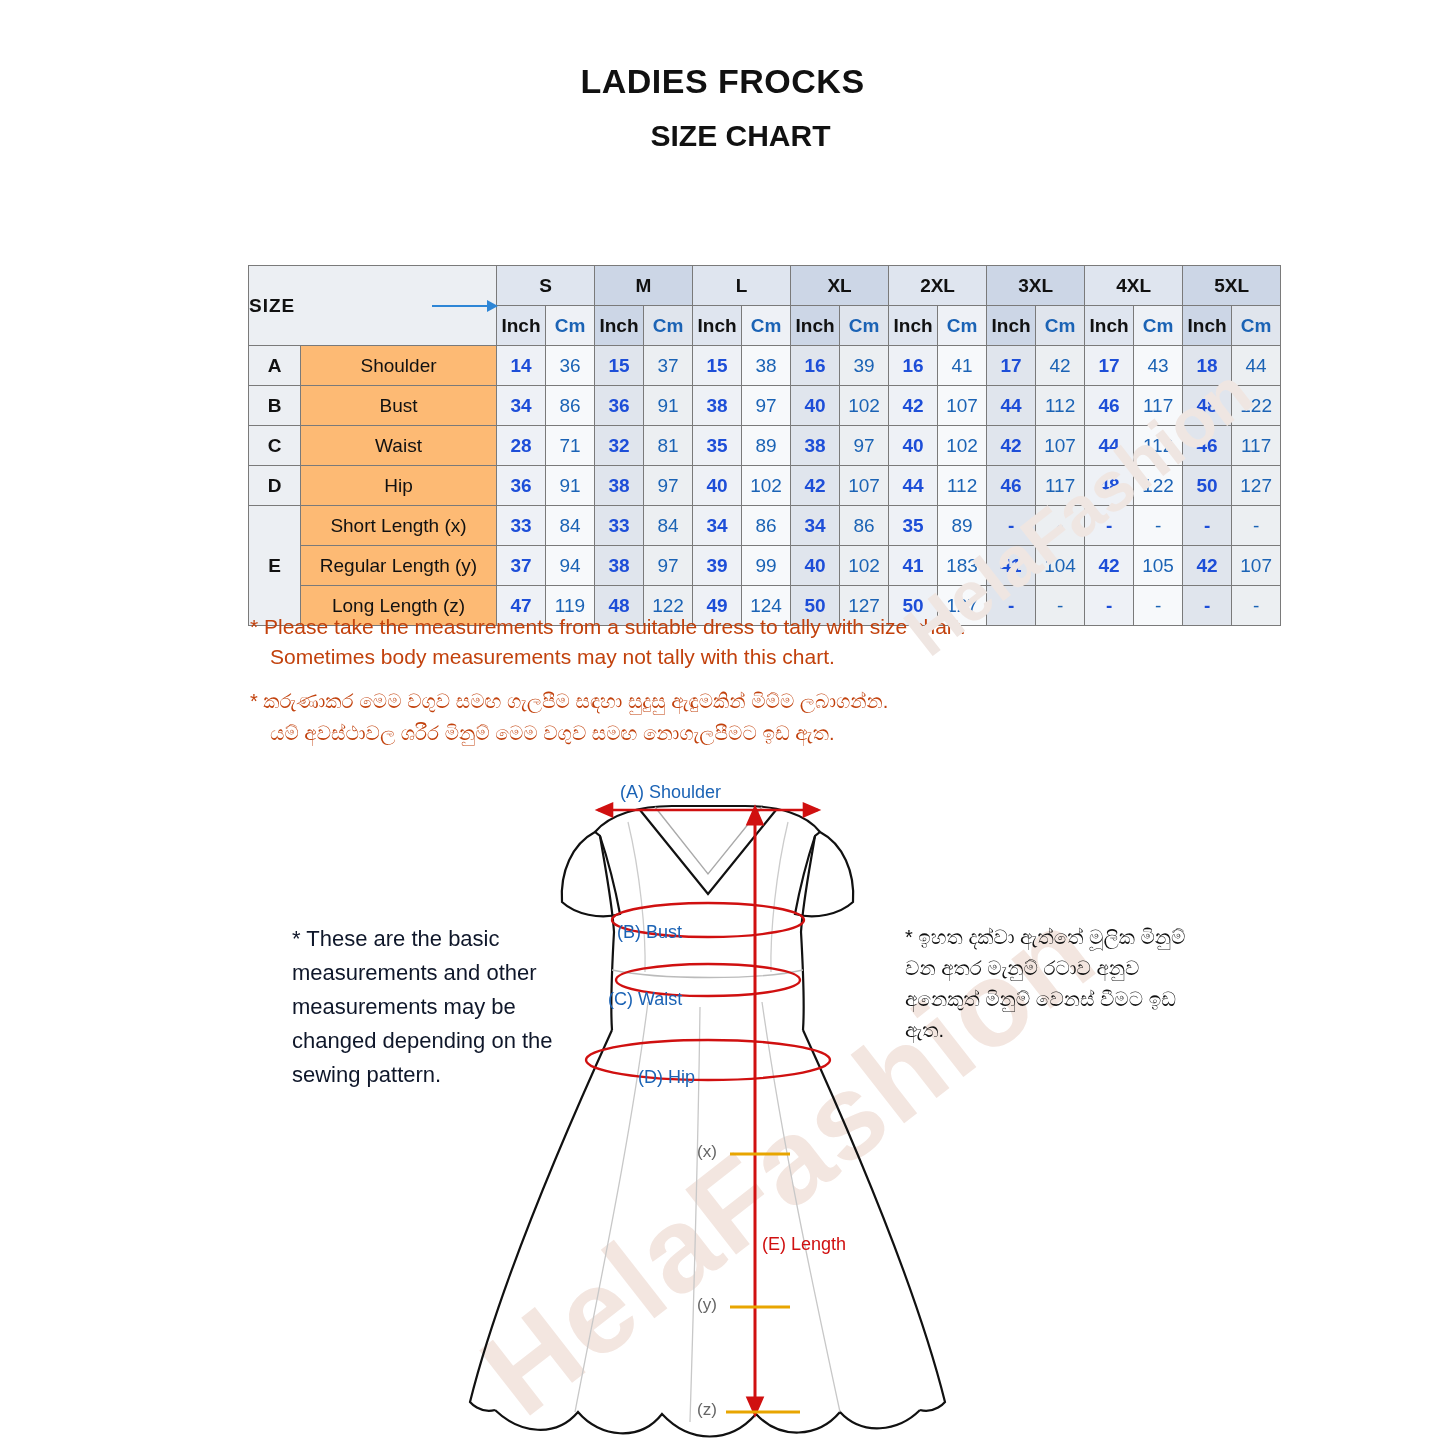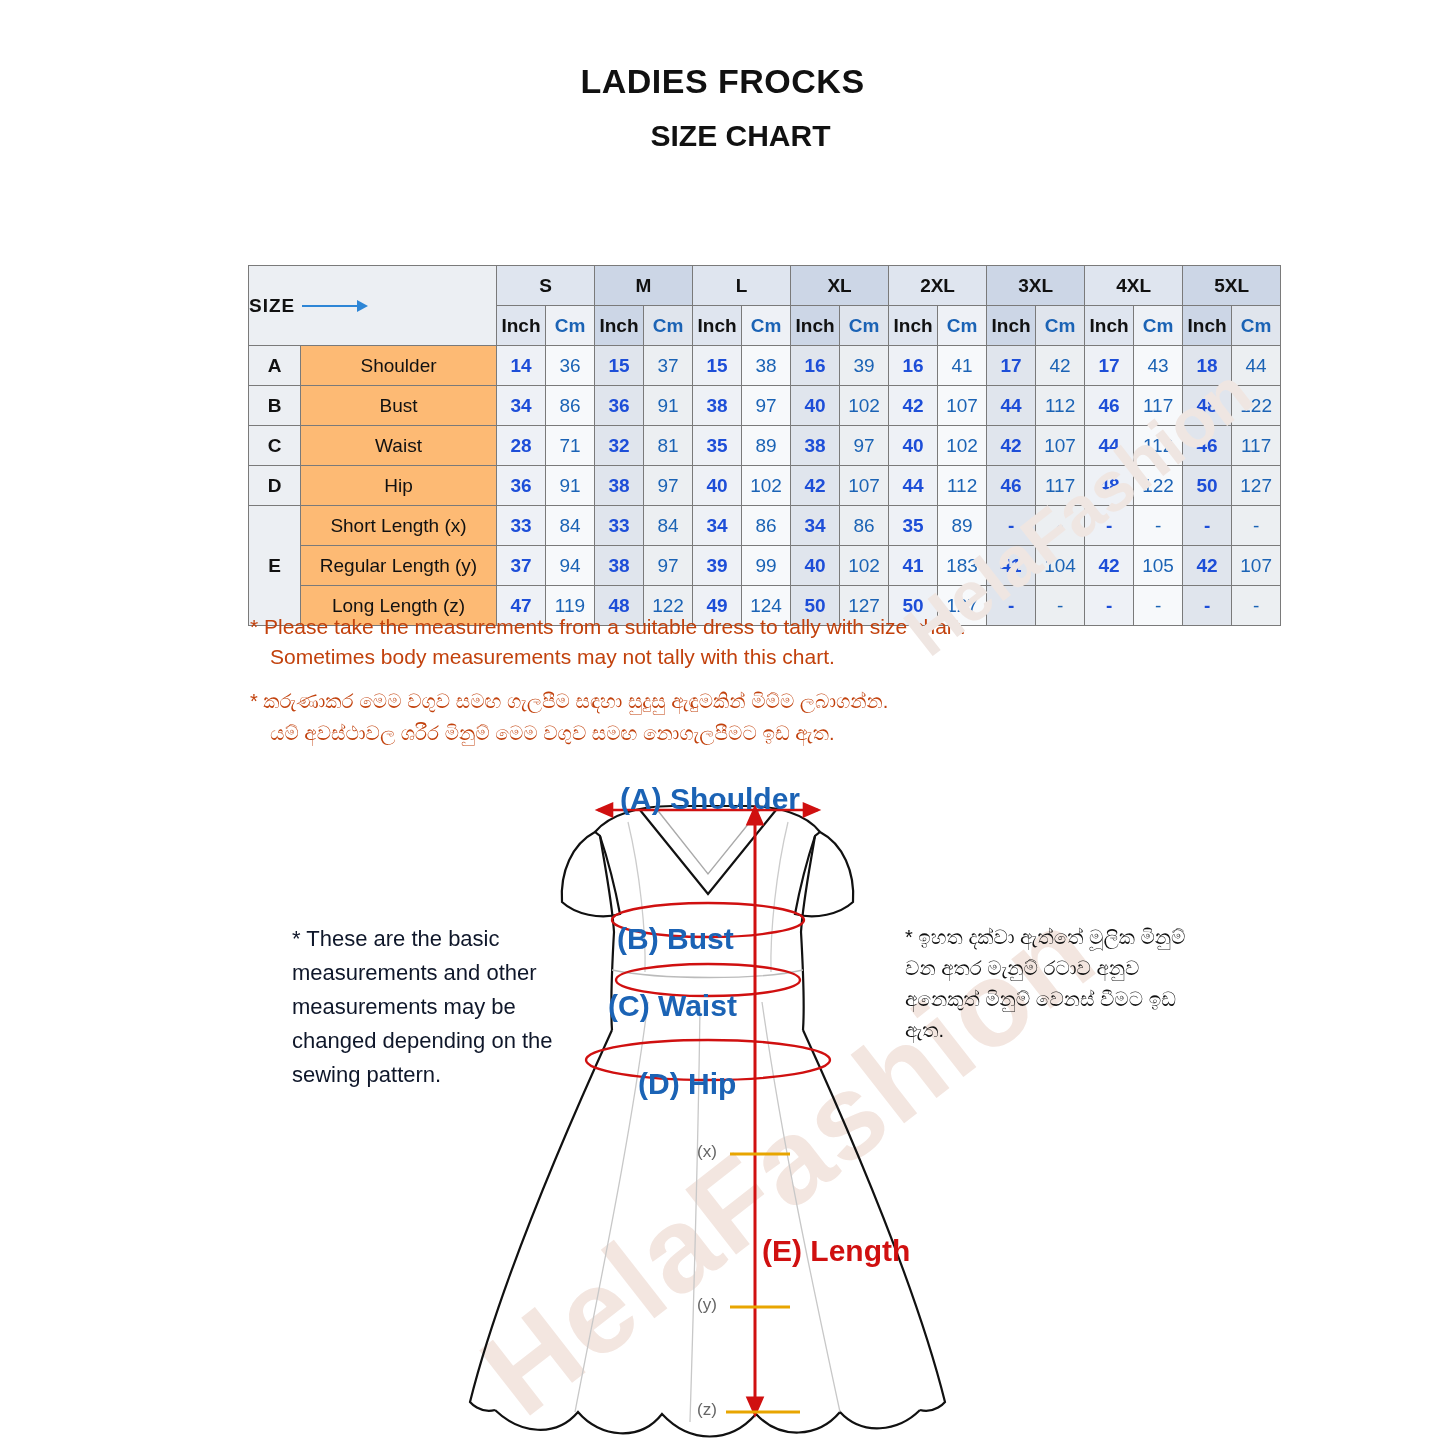--- a/index.html
+++ b/index.html
@@ -50,21 +50,21 @@
     padding:0;
     height:40px;
   }
   .hdr-size {
     font-size:31px;
     font-weight:bold;
     letter-spacing:1px;
     background:#eceff3;
   }
   .hdr-size .arrowcell {
-    display:flex; align-items:center; justify-content:flex-start; gap:7px;
+    display:flex; align-items:center; justify-content:space-between; gap:7px;
   }
   .arrow {
     display:inline-block;
     position:relative;
     width:64px; height:2px;
     background:#2e86d6;
   }
   .arrow::after{
     content:"";
     position:absolute;
@@ -131,22 +131,22 @@
     left:870px; top:-290px;
     font-size:70px;
     color:#efe6e2;
     font-weight:bold;
     transform:rotate(-38deg);
     z-index:0;
   }
 
   .label {
     position:absolute;
-    font-size:30px;
-    font-weight:bold;
+    font-size:18px;
+    font-weight:normal;
     white-space:nowrap;
     z-index:5;
   }
   .lab-blue { color:#1b63b5; }
   .lab-red { color:#d01010; }
 
   .text-left {
     position:absolute;
     left:292px; top:160px;
     width:275px;

